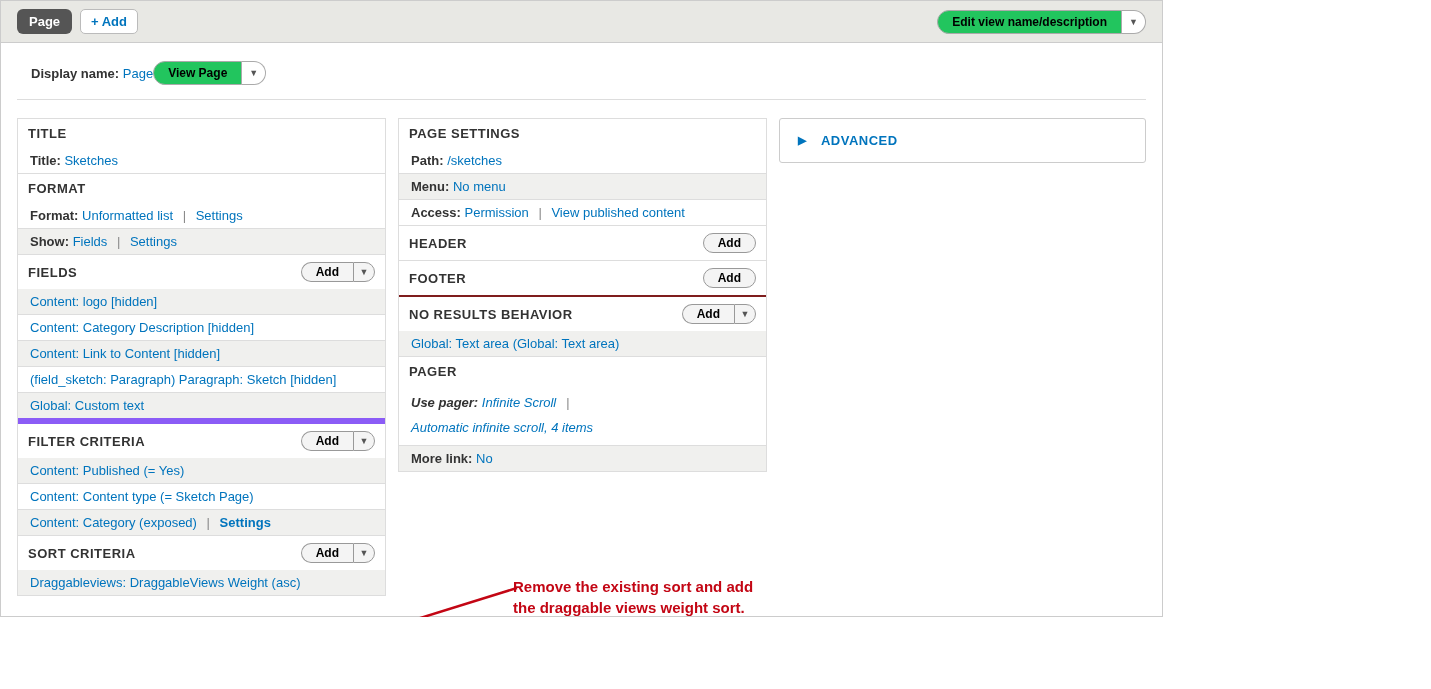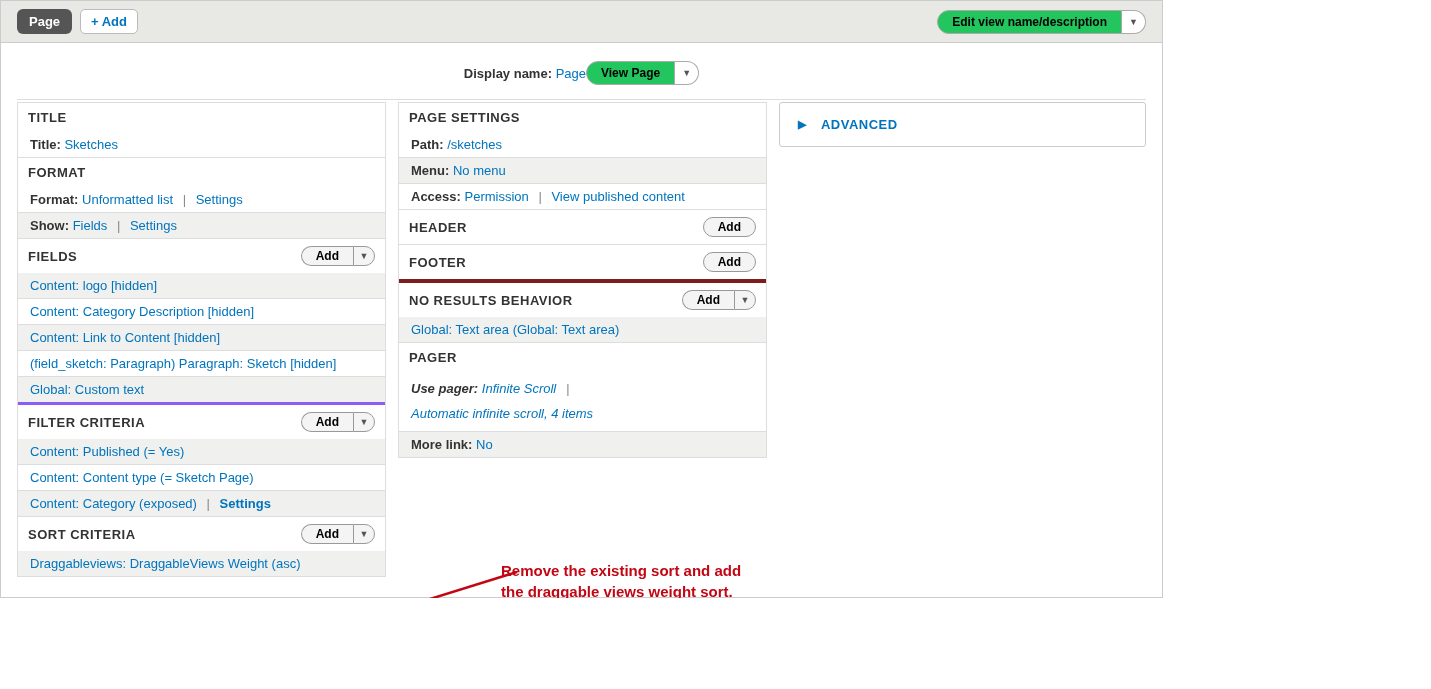--- a/index.html
+++ b/index.html
@@ -57,24 +57,24 @@
   .dropbtn-arrow {
     background: #fff;
     border: 1px solid #aaa;
     border-left: none;
     border-radius: 0 14px 14px 0;
     width: 24px;
     display:flex; align-items:center; justify-content:center;
   }
   .content-wrap { padding: 14px 16px 20px; }
   .display-row {
-    display:flex; justify-content:center; align-items:center;
+    display:flex; justify-content:flex-start; align-items:center;
     padding: 4px 14px 14px;
     border-bottom: 1px solid #ddd;
-    margin-bottom: 2px;
+    margin-bottom: 18px;
   }
   .display-row .lbl { font-weight:bold; }
   .link { color:#0074bd; text-decoration:none; cursor:pointer; }
   .three-col { display:flex; gap:12px; align-items:flex-start; }
   .col { flex:1; }
   .col.left, .col.mid { border:1px solid #ddd; }
   .col.left { max-width:450px; }
   .col.mid { max-width:435px; }
   .col.right { max-width:445px; }
   .section-header {
@@ -194,21 +194,21 @@
                 <span class="caret-down">▼</span>
               </button>
           </span>
         </div>
         <div class="section-sub alt first"><a class="link">Content: logo [hidden]</a></div>
         <div class="section-sub"><a class="link">Content: Category Description [hidden]</a></div>
         <div class="section-sub alt"><a class="link">Content: Link to Content [hidden]</a></div>
         <div class="section-sub"><a class="link">(field_sketch: Paragraph) Paragraph: Sketch [hidden]</a></div>
         <div class="section-sub alt"><a class="link">Global: Custom text</a></div>
 
-        <div class="section-header" style="border-top:3px solid #8b5cf6;justify-content:space-between;">
+        <div class="section-header" style="border-top:6px solid #8b5cf6;justify-content:space-between;">
           <span>FILTER CRITERIA</span>
           <span class="pill-btn-wrap">
             <button class="pill-btn">Add</button>
             <button class="pill-arrow">
                 <span class="caret-down">▼</span>
               </button>
           </span>
         </div>
         <div class="section-sub alt first"><a class="link">Content: Published (= Yes)</a></div>
         <div class="section-sub"><a class="link">Content: Content type (= Sketch Page)</a></div>
@@ -249,21 +249,21 @@
           <a class="link">View published content</a>
         </div>
         <div class="section-header" style="border-top:1px solid #ddd;">
           <span>HEADER</span>
           <button class="pill-btn solo">Add</button>
         </div>
         <div class="section-header" style="border-top:1px solid #ddd;">
           <span>FOOTER</span>
           <button class="pill-btn solo">Add</button>
         </div>
-        <div class="section-header" style="border-top:4px solid #7f1d1d;">
+        <div class="section-header" style="border-top:2px solid #7f1d1d;">
           <span>NO RESULTS BEHAVIOR</span>
           <span class="pill-btn-wrap">
             <button class="pill-btn">Add</button>
             <button class="pill-arrow">
                 <span class="caret-down">▼</span>
               </button>
           </span>
         </div>
         <div class="section-sub alt first"><a class="link">Global: Text area (Global: Text area)</a></div>
         <div class="section-header" style="border-top:1px solid #ddd;">
@@ -289,17 +289,17 @@
       </div>
 
       <svg class="arrow-svg" width="170" height="70" style="left:340px; top:460px;">
         <defs>
           <marker id="ah" markerWidth="10" markerHeight="10" refX="8" refY="3" orient="auto">
             <path d="M0,0 L9,3 L0,6 Z" fill="#c30614"></path>
           </marker>
         </defs>
         <line x1="160" y1="10" x2="15" y2="55" stroke="#c30614" stroke-width="2.5" marker-end="url(#ah)"></line>
       </svg>
-      <div class="annotation" style="left:484px; top:458px; white-space:pre-line;">Remove the existing sort and add
+      <div class="annotation" style="left:496px; top:458px; white-space:pre-line;">Remove the existing sort and add
 the draggable views weight sort.</div>
     </div>
   </div>
 </div>
 
 </body></html>

